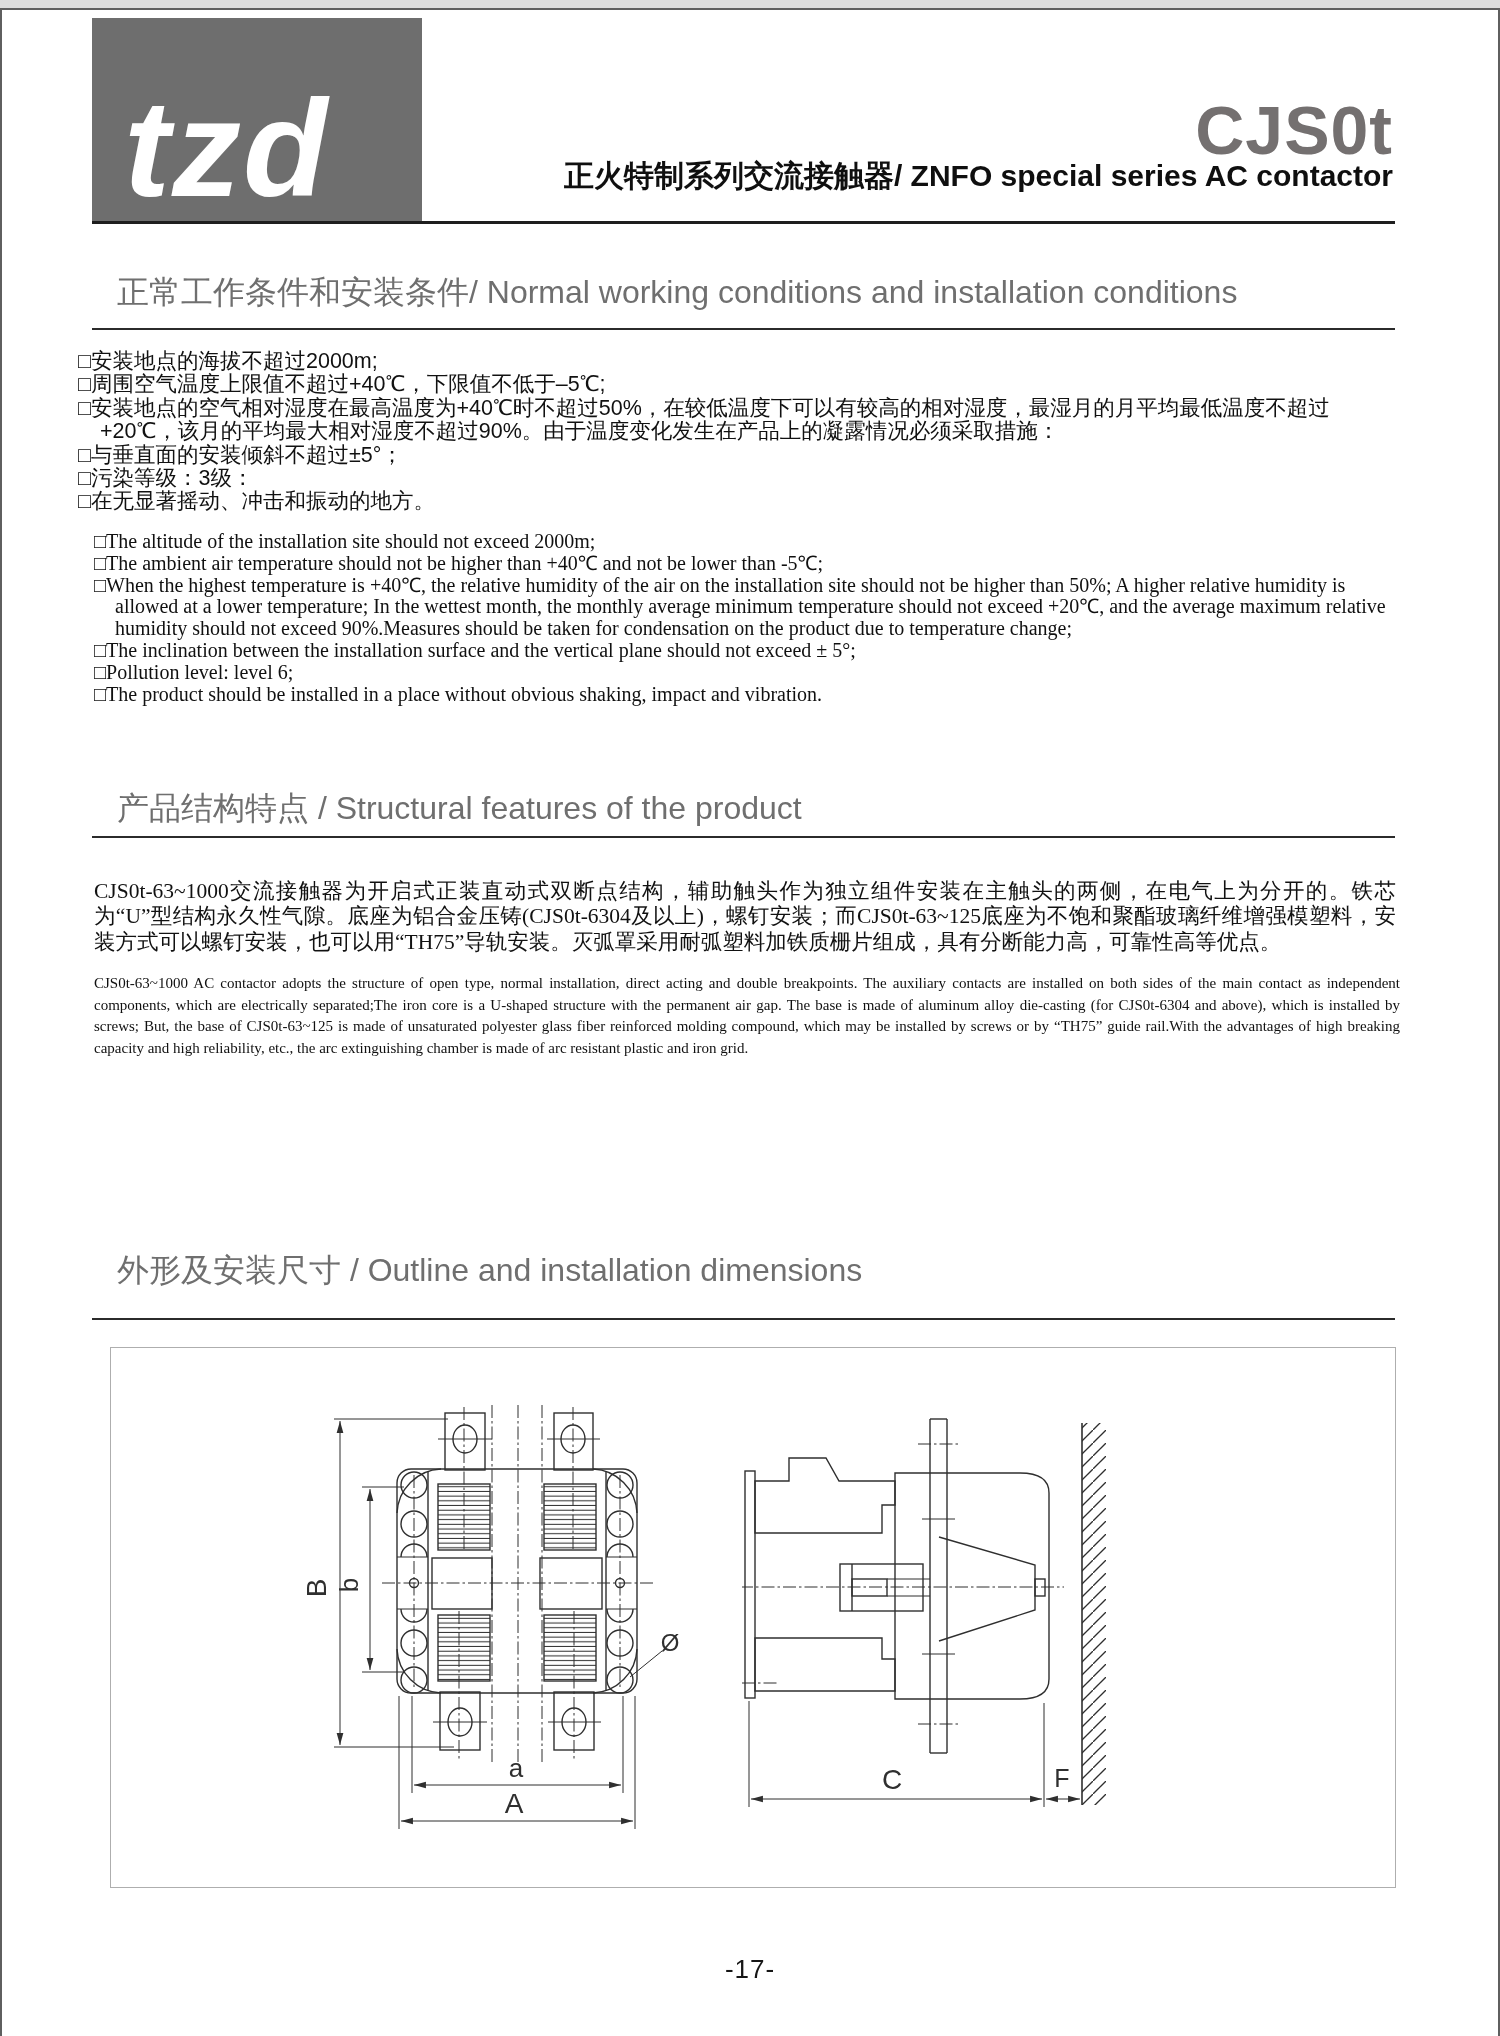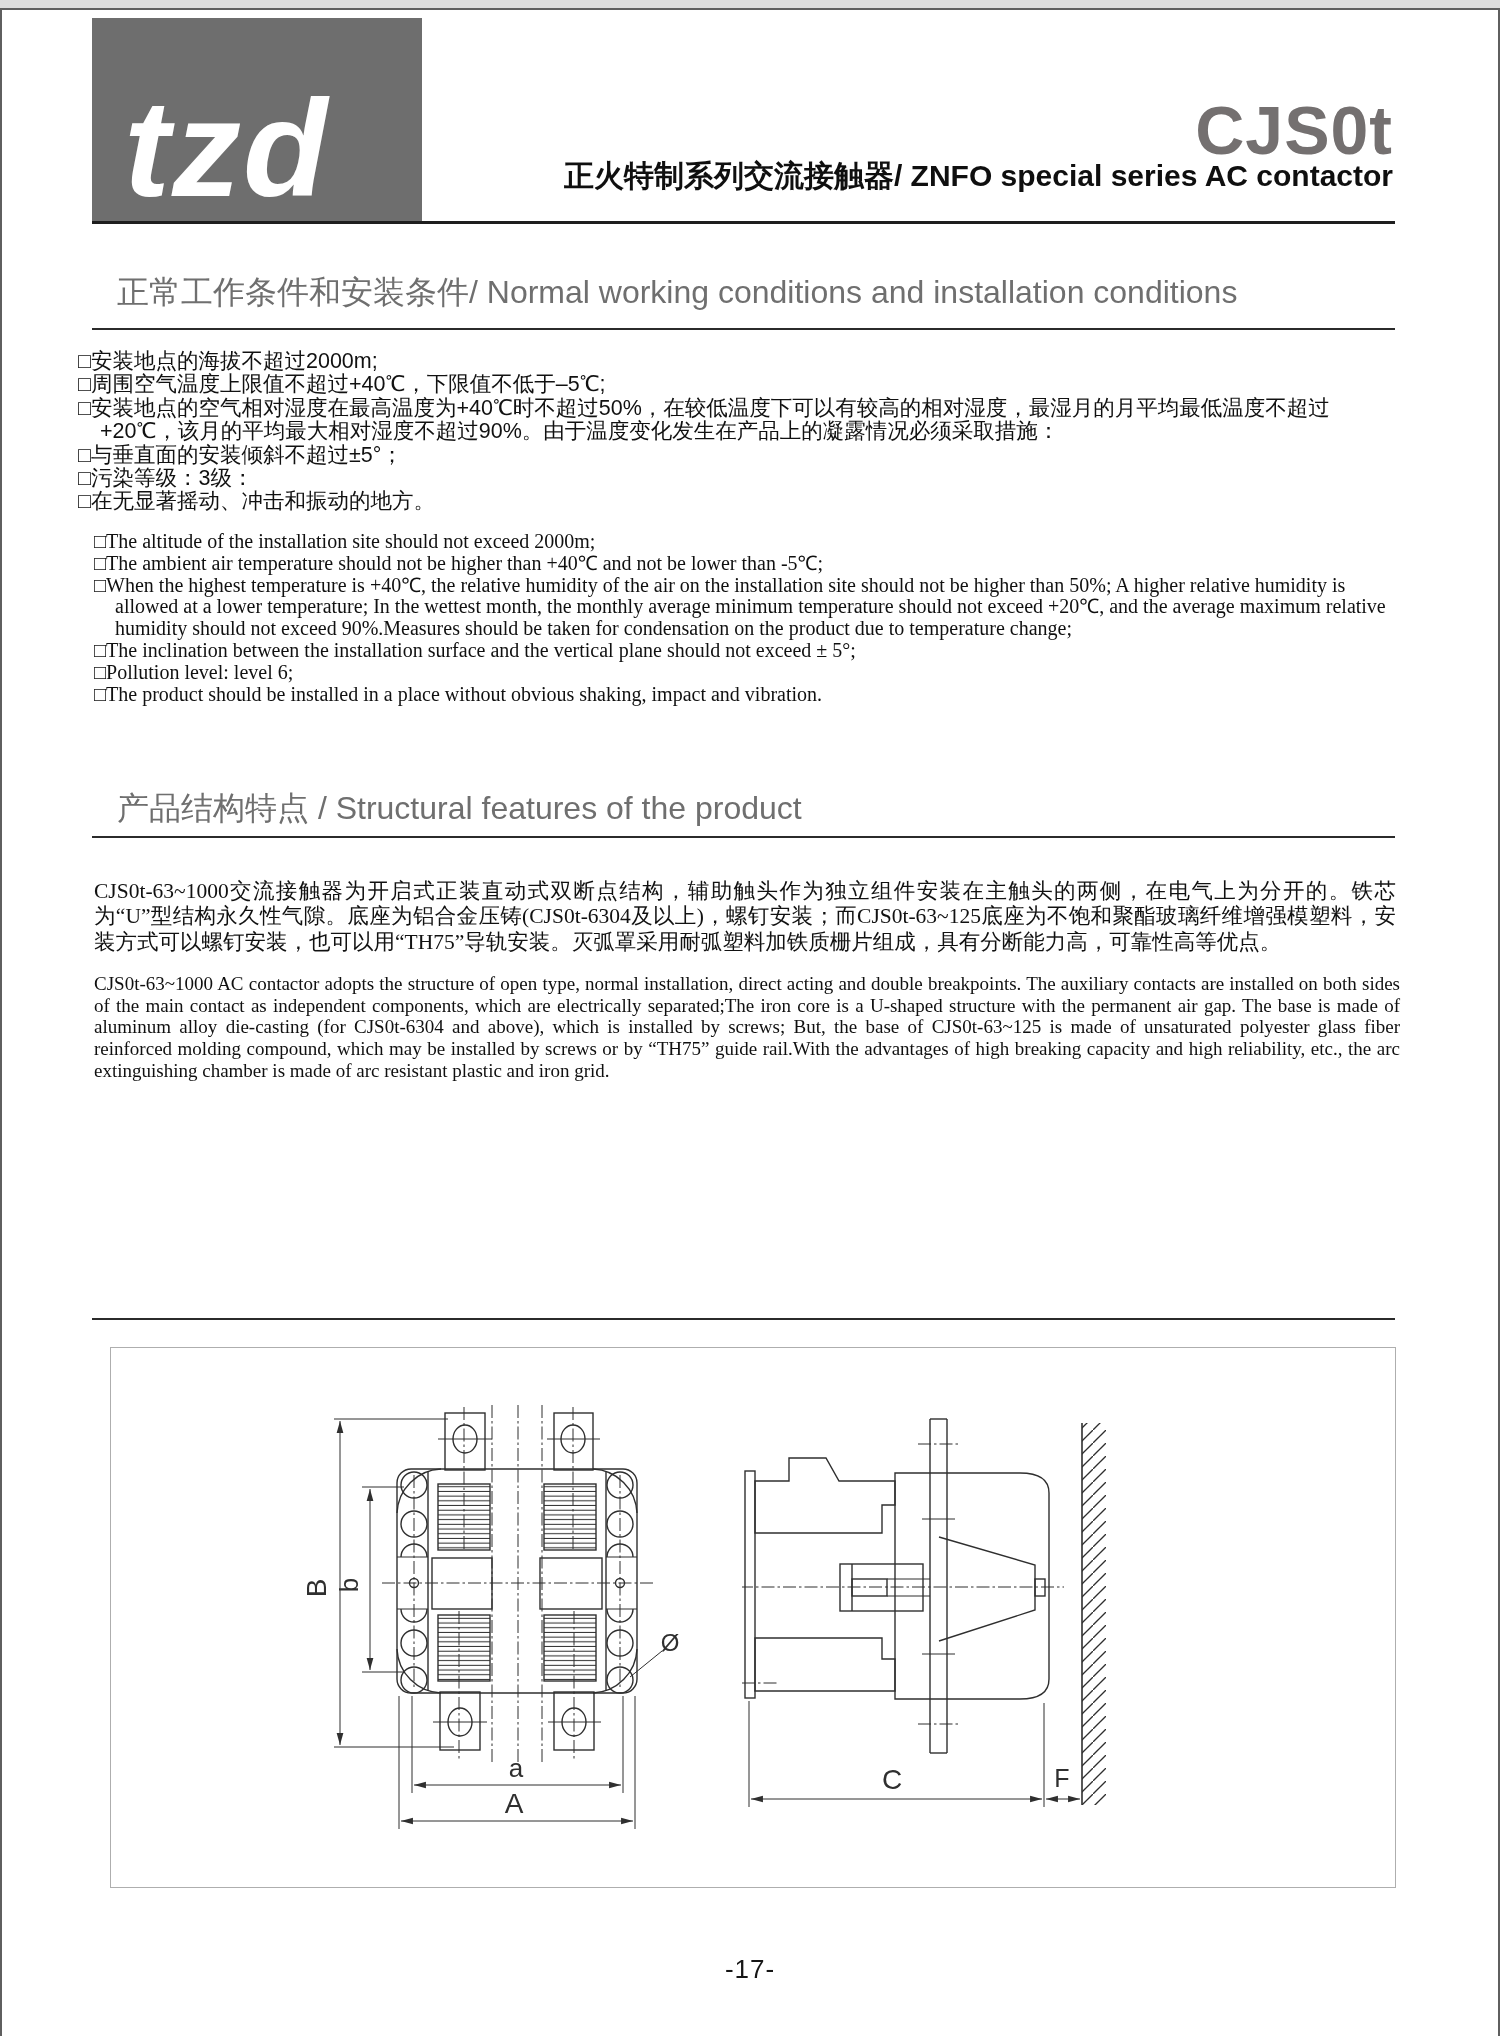--- a/index.html
+++ b/index.html
@@ -17,21 +17,21 @@
   .hrule.thin{height:2px;background:#2b2b2b;}
   
   .sec-head{left:115px;font-size:32px;font-weight:normal;color:#6f6f6f;line-height:1;white-space:nowrap;}
   
   .zh-text{font-size:21.5px;line-height:23.4px;color:#111;}
   .zh-text .li{padding-left:6px;text-indent:-22px;}
   .en-text{font-family:"Liberation Serif",serif;font-size:20px;line-height:21.8px;color:#101010;}
   .en-text .li{padding-left:21px;text-indent:-21px;}
   .para{text-align:justify;font-family:Liberation Serif, serif;}
   .zh-para{font-size:21.5px;line-height:25.3px;color:#111;}
-  .en-para{font-family:"Liberation Serif",serif;font-size:19px;line-height:21.7px;color:#101010;}
+  .en-para{font-family:"Liberation Serif",serif;font-size:15px;line-height:21.7px;color:#101010;}
   
   .draw-box{left:108px;top:1337px;width:1284px;height:539px;border:1px solid #aeaeae;background:#fff;}
   .draw{position:absolute;}
   svg text{font-family:"Liberation Sans",sans-serif;fill:#2f2f2f;stroke:none;}
   
   .page-num{left:0;top:1944px;width:100%;text-align:center;font-size:26px;color:#161616;letter-spacing:1px;}
 </style>
 </head>
 <body>
 
@@ -64,20 +64,21 @@
     <div class="li">□Pollution level: level 6;</div>
     <div class="li">□The product should be installed in a place without obvious shaking, impact and vibration.</div>
   </div>
 
   <div class="abs sec-head" style="top:782px">产品结构特点 / Structural features of the product</div>
   <div class="abs hrule thin" style="top:826px"></div>
 
   <div class="abs zh-para para" style="left:92px;top:869px;width:1302px">CJS0t-63~1000交流接触器为开启式正装直动式双断点结构，辅助触头作为独立组件安装在主触头的两侧，在电气上为分开的。铁芯为“U”型结构永久性气隙。底座为铝合金压铸(CJS0t-6304及以上)，螺钉安装；而CJS0t-63~125底座为不饱和聚酯玻璃纤维增强模塑料，安装方式可以螺钉安装，也可以用“TH75”导轨安装。灭弧罩采用耐弧塑料加铁质栅片组成，具有分断能力高，可靠性高等优点。</div>
   <div class="abs en-para para" style="left:92px;top:963px;width:1306px">CJS0t-63~1000 AC contactor adopts the structure of open type, normal installation, direct acting and double breakpoints. The auxiliary contacts are installed on both sides of the main contact as independent components, which are electrically separated;The iron core is a U-shaped structure with the permanent air gap. The base is made of aluminum alloy die-casting (for CJS0t-6304 and above), which is installed by screws; But, the base of CJS0t-63~125 is made of unsaturated polyester glass fiber reinforced molding compound, which may be installed by screws or by “TH75” guide rail.With the advantages of high breaking capacity and high reliability, etc., the arc extinguishing chamber is made of arc resistant plastic and iron grid.</div>
 
+  <div class="abs sec-head" style="top:1244px">外形及安装尺寸 / Outline and installation dimensions</div>
   <div class="abs hrule thin" style="top:1308px"></div>
 
   <div class="abs draw-box">
 
     <svg class="draw" style="left:131px;top:33px" width="480" height="500" viewBox="0 0 480 500">
       <defs>
         <pattern id="hatchH" width="6" height="4.7" patternUnits="userSpaceOnUse">
           <path d="M0 2.3 H6" stroke="#2f2f2f" stroke-width="1"></path>
         </pattern>
         <pattern id="hatchDiag" width="13" height="13" patternUnits="userSpaceOnUse">

